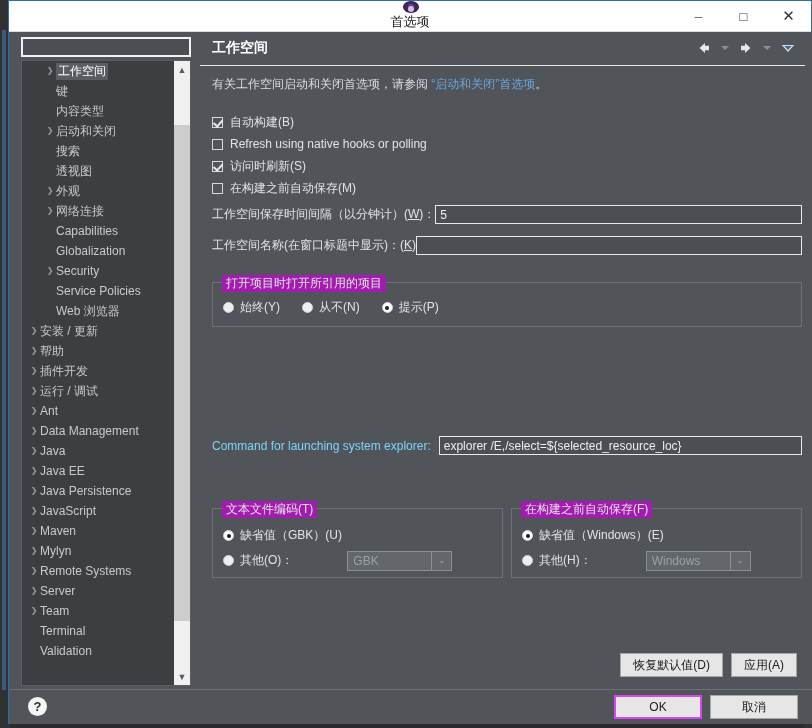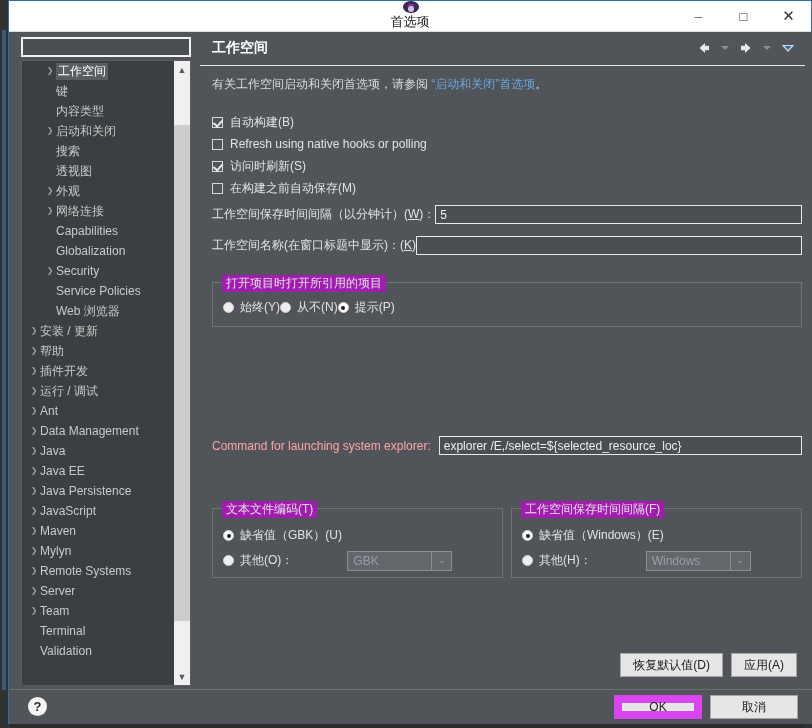--- a/index.html
+++ b/index.html
@@ -116,34 +116,34 @@
     color:#ededed;font-size:12px;padding:0 4px;outline:none;
     font-family:"Liberation Sans",sans-serif;
   }
 
   .gbox{position:absolute;border:1px solid #6d7175;box-sizing:border-box;}
   .gbox .glegend{
     position:absolute;left:9px;top:-8px;background:#a21caf;padding:0 4px;
     color:#e2e2e2;font-size:12px;white-space:nowrap;
   }
   .refgroup{left:12px;top:249px;width:590px;height:45px;}
-  .radios{position:absolute;left:10px;top:16px;display:flex;}
+  .radios{position:absolute;left:10px;top:16px;display:flex;gap:22px;}
   .rrow{display:flex;align-items:center;color:#e2e2e2;font-size:12px;}
   .rdo{
     width:11px;height:11px;border-radius:50%;background:#eeeeee;border:1px solid #cfcfcf;
     box-sizing:border-box;margin-right:6px;position:relative;flex:0 0 11px;
   }
   .rdo.on{background:#ffffff;}
   .rdo.on:after{
     content:"";position:absolute;left:2.5px;top:2.5px;width:4px;height:4px;border-radius:50%;
     background:#1d1d1d;
   }
 
   .cmdrow{position:absolute;left:12px;top:403px;width:590px;display:flex;align-items:center;}
-  .cmdrow .clabel{color:#fca5a5;font-size:12px;white-space:nowrap;margin-right:8px;}
+  .cmdrow .clabel{color:#7dd3fc;font-size:12px;white-space:nowrap;margin-right:8px;}
 
   .encgroup{left:12px;top:475px;width:291px;height:70px;}
   .delimgroup{left:311px;top:475px;width:291px;height:70px;}
   .gbody{position:absolute;left:10px;top:14px;}
   .gbody .rrow{height:25px;}
   .selwrap{display:flex;align-items:flex-end;margin-left:6px;padding-left:48px;}
   .fakesel{
     width:85px;height:20px;background:#63676b;border:1px solid #8b8f93;box-sizing:border-box;
     color:#97a0a8;font-size:12px;padding:0 5px;display:flex;align-items:center;
   }
@@ -162,21 +162,21 @@
 
   
   .footer{position:absolute;left:1px;top:688px;width:802px;height:35px;background:#515559;}
   .footer .hline{position:absolute;left:0;top:0;width:802px;height:1px;background:#6d7175;}
   .helpicon{
     position:absolute;left:18px;top:8px;width:19px;height:19px;border-radius:50%;
     background:#f5f5f5;color:#2b2b2b;font-size:13px;font-weight:bold;
     display:flex;align-items:center;justify-content:center;
   }
   .footer .fbtns{position:absolute;right:14px;top:6px;display:flex;gap:8px;}
-  .btn.ok{width:88px;padding:0;border:8px solid #d946ef;}
+  .btn.ok{width:88px;padding:0;border:2px solid #d946ef;}
   .btn.cancel{width:88px;padding:0;}
 </style>
 </head>
 <body>
 
 <div class="bg-left">
   <div class="strip"></div>
 </div>
 <div class="bg-right">
   <div class="strip"></div>
@@ -434,21 +434,21 @@
             <span>其他(O)：</span>
             <span class="selwrap">
               <span class="fakesel">GBK</span>
               <span class="selarrow">⌄</span>
             </span>
           </div>
         </div>
       </div>
 
       <div class="gbox delimgroup">
-        <div class="glegend">工作空间保存时间间隔(F)</div>
+        <div class="glegend">在构建之前自动保存(F)</div>
         <div class="gbody">
           <div class="rrow">
             <span class="rdo on"></span>
             <span>缺省值（Windows）(E)</span>
           </div>
           <div class="rrow">
             <span class="rdo"></span>
             <span>其他(H)：</span>
             <span class="selwrap">
               <span class="fakesel">Windows</span>

